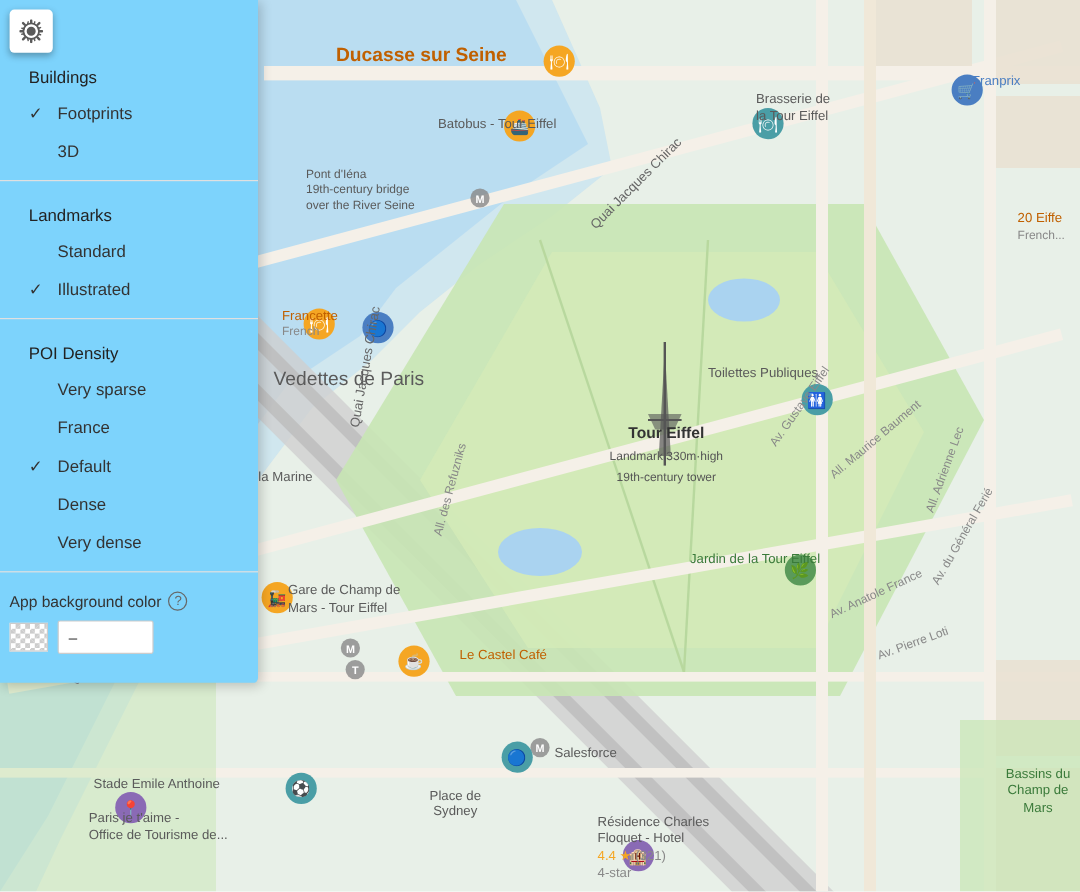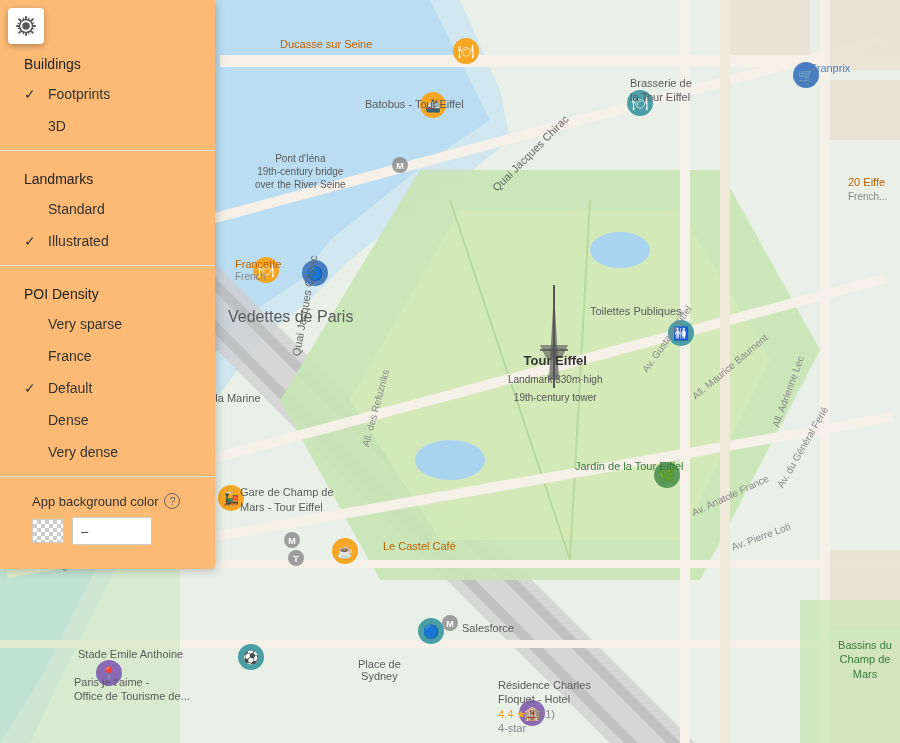--- a/index.html
+++ b/index.html
@@ -40,21 +40,21 @@
       cursor: pointer;
       z-index: 100;
     }
 
     
     #settings-panel {
       position: absolute;
       top: 0;
       left: 0;
       width: 215px;
-      background: #fdba74;
+      background: #7dd3fc;
       box-shadow: 2px 2px 10px rgba(0,0,0,0.2);
       z-index: 99;
       padding-bottom: 16px;
       border-radius: 0 0 4px 0;
     }
 
     .panel-top-bar {
       height: 44px;
       display: flex;
       align-items: center;
@@ -90,21 +90,21 @@
       flex: 1;
     }
 
     .divider {
       height: 1px;
       background: #e0e0e0;
       margin: 8px 0;
     }
 
     .app-bg-section {
-      padding: 8px 24px 8px 32px;
+      padding: 8px 24px 8px 8px;
     }
 
     .app-bg-label {
       font-size: 13px;
       color: #333;
       display: flex;
       align-items: center;
       gap: 6px;
       margin-bottom: 8px;
     }
@@ -241,25 +241,25 @@
   <div class="poi-icon blue" style="top:260px;left:302px;">🔵</div>
   <div class="poi-icon teal" style="top:320px;left:668px;">🚻</div>
   <div class="poi-icon green-icon" style="top:462px;left:654px;">🌿</div>
   <div class="poi-icon orange" style="top:485px;left:218px;">🚂</div>
   <div class="poi-icon orange" style="top:538px;left:332px;">☕</div>
   <div class="poi-icon teal" style="top:618px;left:418px;">🔵</div>
   <div class="poi-icon teal" style="top:644px;left:238px;">⚽</div>
   <div class="poi-icon purple" style="top:660px;left:96px;">📍</div>
   <div class="poi-icon purple" style="top:700px;left:519px;">🏨</div>
 
-  <div style="position:absolute;top:38px;left:280px;font-size:11px;color:#c06000;font-weight:400;">Ducasse sur Seine</div>
+  <div style="position:absolute;top:38px;left:280px;font-size:16px;color:#c06000;font-weight:700;">Ducasse sur Seine</div>
   <div style="position:absolute;top:98px;left:365px;font-size:11px;color:#5a5a5a;">Batobus - Tour Eiffel</div>
   <div style="position:absolute;top:76px;left:630px;font-size:11px;color:#5a5a5a;line-height:1.3;">Brasserie de<br>la Tour Eiffel</div>
   <div style="position:absolute;top:62px;left:810px;font-size:11px;color:#4a7ec2;">Franprix</div>
-  <div style="position:absolute;top:152px;left:255px;font-size:10px;color:#5a5a5a;line-height:1.3;text-align:center;">Pont d'Iéna<br><span style="font-size:10px;">19th-century bridge<br>over the River Seine</span></div>
+  <div style="position:absolute;top:139px;left:255px;font-size:10px;color:#5a5a5a;line-height:1.3;text-align:left;">Pont d'Iéna<br><span style="font-size:10px;">19th-century bridge<br>over the River Seine</span></div>
   <div style="position:absolute;top:185px;left:490px;font-size:11px;color:#666;transform:rotate(-45deg);transform-origin:left top;white-space:nowrap;">Quai Jacques Chirac</div>
   <div style="position:absolute;top:258px;left:235px;font-size:11px;color:#c06000;">Francette<br><span style="font-size:10px;color:#888;">French</span></div>
   <div style="position:absolute;top:308px;left:228px;font-size:16px;color:#5a5a5a;">Vedettes de Paris</div>
   <div style="position:absolute;top:305px;left:590px;font-size:11px;color:#5a5a5a;">Toilettes Publiques</div>
   <div style="position:absolute;top:352px;left:508px;font-size:13px;color:#333;font-weight:600;text-align:center;line-height:1.4;">Tour Eiffel<br><span style="font-size:10px;font-weight:400;color:#555;">Landmark 330m·high<br>19th-century tower</span></div>
   <div style="position:absolute;top:355px;left:290px;font-size:11px;color:#666;transform:rotate(-80deg);transform-origin:left top;white-space:nowrap;">Quai Jacques Chirac</div>
   <div style="position:absolute;top:368px;left:640px;font-size:10px;color:#888;transform:rotate(-55deg);transform-origin:left top;white-space:nowrap;">Av. Gustave Eiffel</div>
   <div style="position:absolute;top:393px;left:690px;font-size:10px;color:#888;transform:rotate(-40deg);transform-origin:left top;white-space:nowrap;">All. Maurice Baument</div>
   <div style="position:absolute;top:392px;left:200px;font-size:11px;color:#5a5a5a;">de la Marine</div>
   <div style="position:absolute;top:445px;left:360px;font-size:10px;color:#888;transform:rotate(-75deg);transform-origin:left top;white-space:nowrap;">All. des Refuzniks</div>

